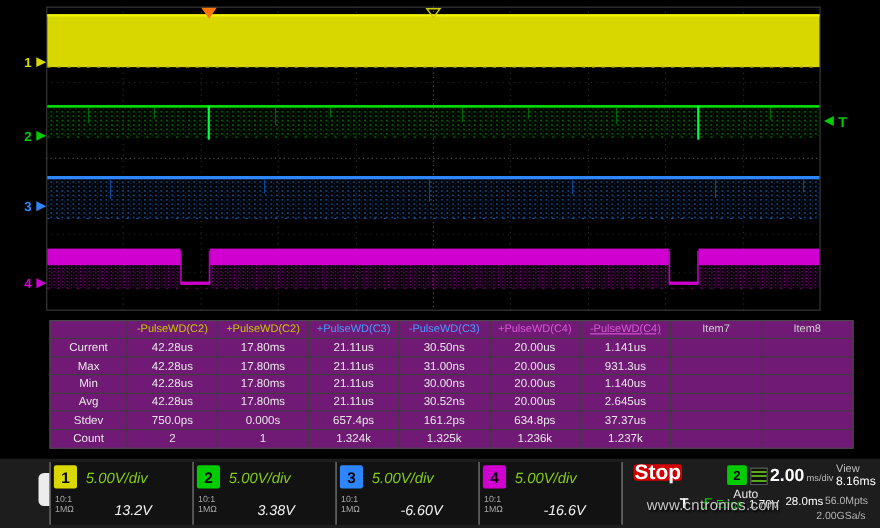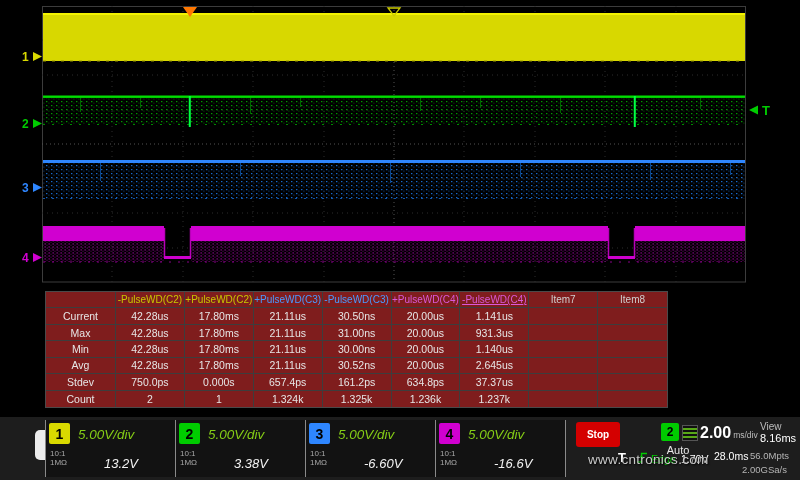--- a/index.html
+++ b/index.html
@@ -2,23 +2,23 @@
 <html><head>
 <meta charset="utf-8">
 <style>
   html,body{margin:0;padding:0;background:#000;}
   .scope{position:relative;width:800px;height:480px;background:#000;overflow:hidden;
          font-family:"Liberation Sans",sans-serif;}
   .wave{position:absolute;top:0;left:0;}
   svg text{font-family:"Liberation Sans",sans-serif;}
 
   
-  .mtable{position:absolute;left:45px;top:291px;width:623px;height:117px;
+  .mtable{position:absolute;left:45px;top:291px;width:731px;height:117px;
           display:grid;grid-template-columns:70px repeat(8,1fr);grid-auto-rows:1fr;
-          background:#7f1d1d;border:1px solid #4a4a4a;box-sizing:border-box;}
+          background:#701a75;border:1px solid #4a4a4a;box-sizing:border-box;}
   .mc{border-right:1px solid #3d3d3d;border-bottom:1px solid #3d3d3d;
       display:flex;align-items:center;justify-content:center;
       color:#e6e6e6;font-size:10.5px;white-space:nowrap;overflow:hidden;}
   .mc:nth-child(9n){border-right:none;}
   .mtable .mc:nth-last-child(-n+9){border-bottom:none;}
   .mh{font-size:10px;}
 
   
   .bbar{position:absolute;left:0;top:417px;width:800px;height:63px;background:#1d1d1d;}
   .logo{position:absolute;left:6px;top:13px;width:62px;height:30px;background:#ececec;
@@ -28,22 +28,22 @@
   .chcell{position:absolute;top:3px;width:130px;height:57px;background:#121212;
           border-left:1px solid #8a8a8a;box-sizing:border-box;}
   .endsep{position:absolute;top:3px;left:565px;width:1px;height:57px;background:#8a8a8a;}
   .chsq{position:absolute;left:3px;top:3px;width:21px;height:21px;color:#000;
         font-weight:bold;font-size:14px;display:flex;align-items:center;justify-content:center;
         border-radius:2px;}
   .chscale{position:absolute;left:32px;top:7px;font-size:13.5px;color:#84cc16;font-style:italic;}
   .chprobe{position:absolute;left:4px;top:29px;font-size:8px;line-height:9px;color:#a8a8a8;}
   .choffset{position:absolute;left:58px;top:36px;font-size:13px;color:#f2f2f2;font-style:italic;}
 
-  .stopbtn{position:absolute;left:576px;top:5px;width:44px;height:25px;background:#d40000;
-           border-radius:3px;color:#fff;font-weight:bold;font-size:10px;
+  .stopbtn{position:absolute;left:576px;top:5px;width:44px;height:15px;background:#d40000;
+           border-radius:3px;color:#fff;font-weight:bold;font-size:19px;
            display:flex;align-items:center;justify-content:center;}
   .tsq{position:absolute;left:661px;top:6px;width:18px;height:18px;color:#000;font-weight:bold;
        font-size:12px;display:flex;align-items:center;justify-content:center;border-radius:2px;}
   .tico{position:absolute;left:682px;top:8px;width:14px;height:14px;border:1px solid #555;
         background:repeating-linear-gradient(to bottom,#101010 0 2px,#58a818 2px 4px);}
   .tauto{position:absolute;left:657px;top:27px;width:42px;text-align:center;font-size:11px;color:#e8e8e8;}
   .tb{position:absolute;left:700px;top:7px;white-space:nowrap;}
   .tbv{font-size:16px;font-weight:bold;color:#fff;}
   .tbu{font-size:8.5px;color:#bbb;margin-left:2px;}
   .viewbox{position:absolute;left:760px;top:4px;text-align:left;}

